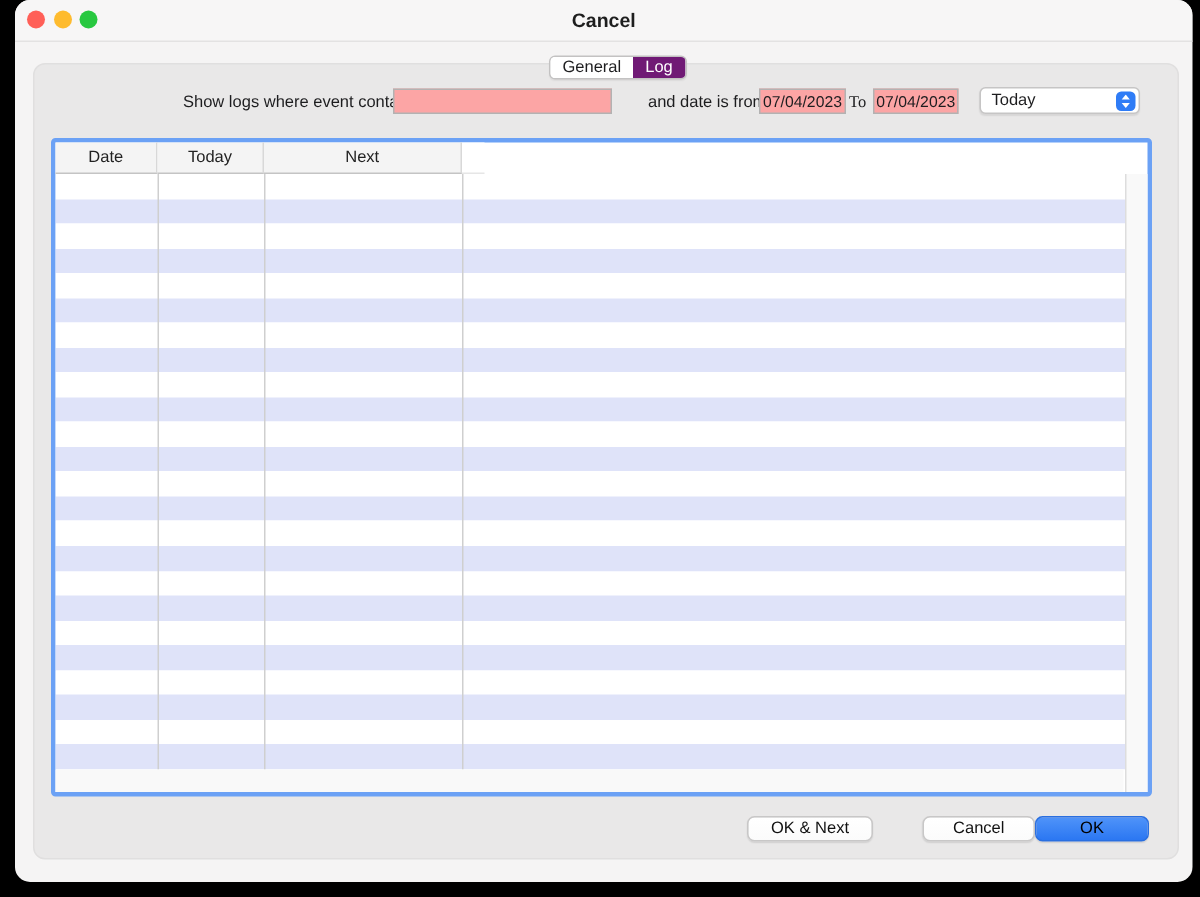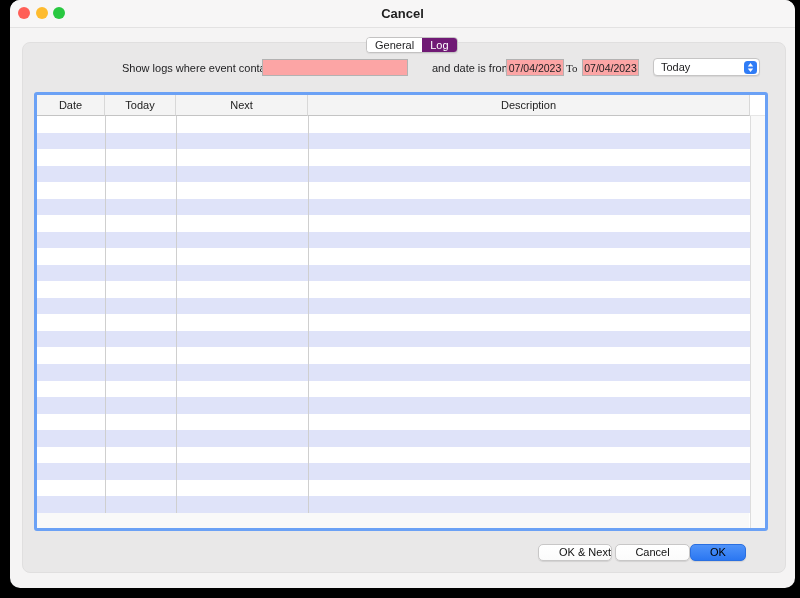--- a/index.html
+++ b/index.html
@@ -62,23 +62,23 @@
   .vsep.s1 { left:68px; } .vsep.s2 { left:139px; } .vsep.s3 { left:271px; }
   .vtrack { position:absolute; right:0; top:21px; width:15px; bottom:0; background:#f9f9f9;
             border-left:1px solid #dddddd; }
   .htrack { position:absolute; left:0; bottom:0; height:15px; width:712px; background:#f9f9f9; }
 
   
   .btn { position:absolute; top:544px; height:17px; border-radius:5px; font-size:11px;
          font-family:"Liberation Sans", sans-serif; color:#111; text-align:center; line-height:15px;
          background:linear-gradient(#ffffff,#fbfbfb); border:1px solid #c8c7c7;
          box-shadow:0 1px 1px rgba(0,0,0,.10); cursor:default; }
-  .btn-oknext { left:528px; width:74px;text-align:right; }
+  .btn-oknext { left:488px; width:84px; }
   .btn-cancel { left:593px; width:75px;margin-left:12px; }
-  .btn-ok { left:680px; width:56px; background:linear-gradient(#4f93f9,#2b77f2);
+  .btn-ok { left:680px; width:76px; background:linear-gradient(#4f93f9,#2b77f2);
             border:1px solid #2a6fe0; color:#000; }
 </style>
 </head>
 <body>
 
 <div class="canvas">
   <div class="window">
 
     <div class="titlebar">
       <span class="tl close"></span>
@@ -108,21 +108,20 @@
             <path d="M3.5 9 L0.8 5.6 H6.2 Z" fill="#fff"></path>
           </svg>
       </span>
     </div>
 
     <div class="table">
       <div class="thead">
         <div class="th c-date">Date</div>
         <div class="th c-time">Today</div>
         <div class="th c-event">Next</div>
-        <div class="th c-desc">Description</div>
         <div class="th-corner"></div>
       </div>
       <div class="rows-wrap">
           <div class="trow"></div>
           <div class="trow"></div>
           <div class="trow"></div>
           <div class="trow"></div>
           <div class="trow"></div>
           <div class="trow"></div>
           <div class="trow"></div>

